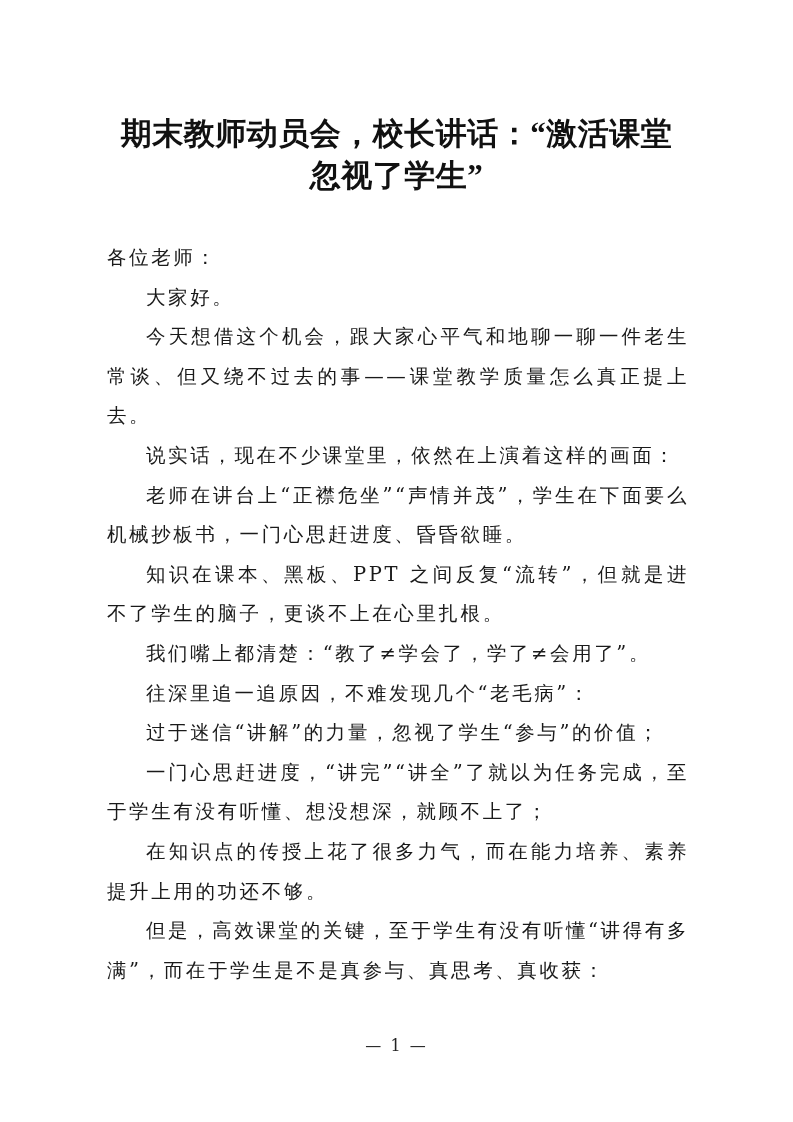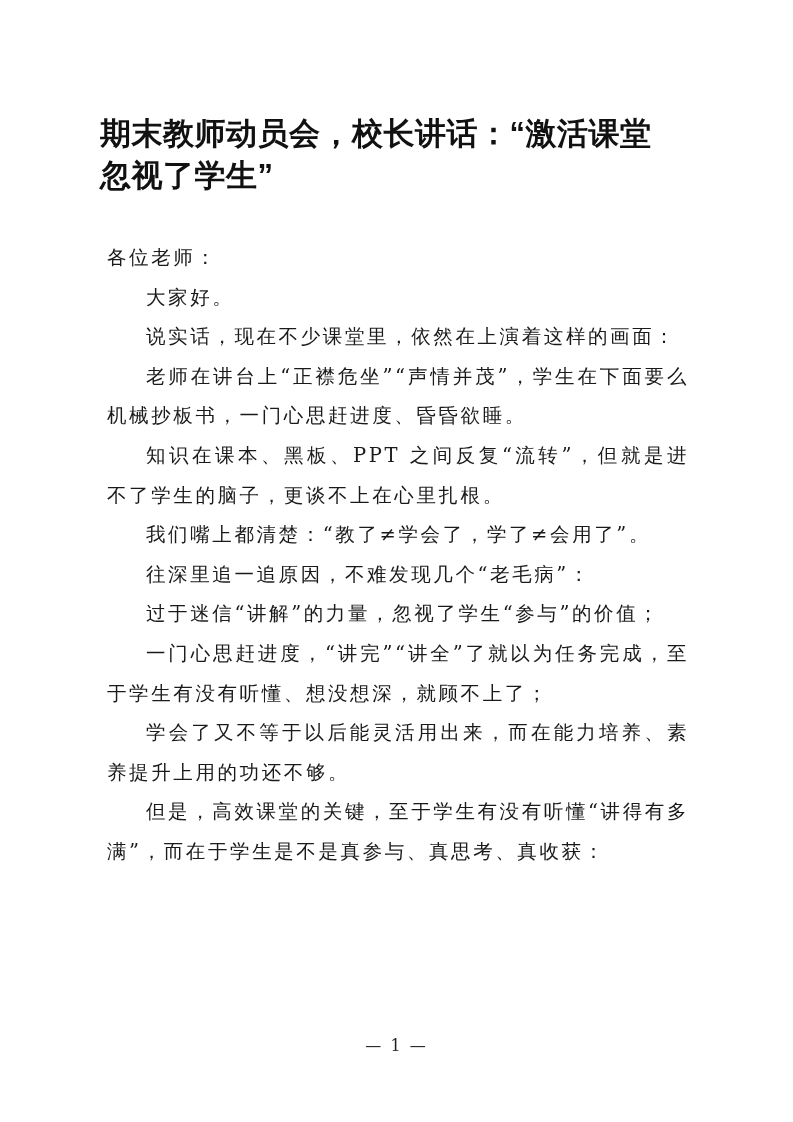--- a/index.html
+++ b/index.html
@@ -19,22 +19,22 @@
       left: 0; top: 0;
       width: 793px;
       height: 1122px;
       background: #ffffff;
     }
     .title {
       position: absolute;
       left: 100px;
       top: 113px;
       width: 593px;
-      text-align: left;
-      font-family: Liberation Sans, sans-serif;
+      text-align: center;
+      font-family: Liberation Serif, serif;
       font-weight: bold;
       font-size: 31px;
       line-height: 42px;
       letter-spacing: 0.5px;
       color: #111111;
     }
     .body-text {
       position: absolute;
       left: 107px;
       top: 238px;
@@ -70,25 +70,26 @@
 
 <div class="page">
   <div class="title">
     <div>期末教师动员会，校长讲话：“激活课堂</div>
     <div>忽视了学生”</div>
   </div>
 
   <div class="body-text">
     <p class="salutation">各位老师：</p>
     <p>大家好。</p>
+    <p>今天想借这个机会，跟大家心平气和地聊一聊一件老生常谈、但又绕不过去的事——课堂教学质量怎么真正提上去。</p>
     <p>说实话，现在不少课堂里，依然在上演着这样的画面：</p>
     <p>老师在讲台上“正襟危坐”“声情并茂”，学生在下面要么机械抄板书，一门心思赶进度、昏昏欲睡。</p>
     <p>知识在课本、黑板、PPT 之间反复“流转”，但就是进不了学生的脑子，更谈不上在心里扎根。</p>
     <p>我们嘴上都清楚：“教了≠学会了，学了≠会用了”。</p>
     <p>往深里追一追原因，不难发现几个“老毛病”：</p>
     <p>过于迷信“讲解”的力量，忽视了学生“参与”的价值；</p>
     <p>一门心思赶进度，“讲完”“讲全”了就以为任务完成，至于学生有没有听懂、想没想深，就顾不上了；</p>
-    <p>学会了又不等于以后能灵活用出来，而在能力培养、素养提升上用的功还不够。</p>
+    <p>在知识点的传授上花了很多力气，而在能力培养、素养提升上用的功还不够。</p>
     <p>但是，高效课堂的关键，至于学生有没有听懂“讲得有多满”，而在于学生是不是真参与、真思考、真收获：</p>
   </div>
 
   <div class="page-number">— 1 —</div>
 </div>
 
 </body></html>

